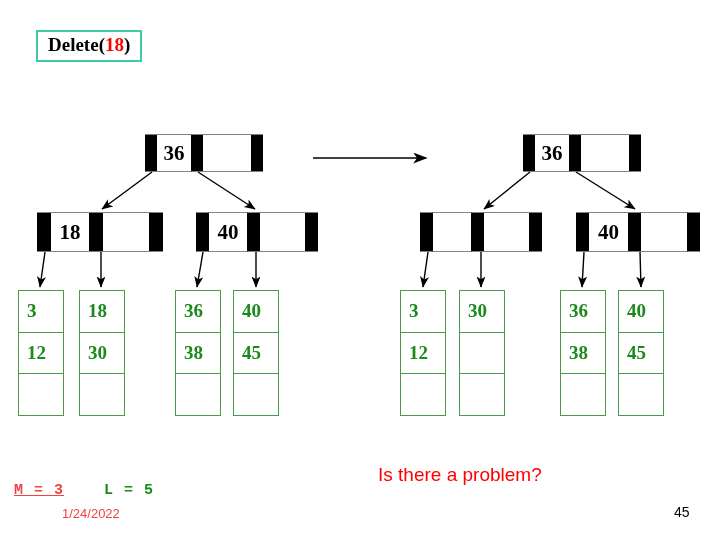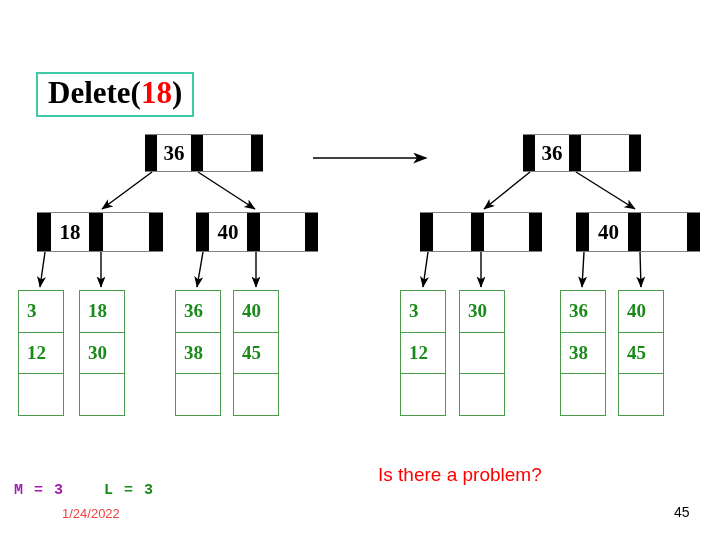--- a/index.html
+++ b/index.html
@@ -19,25 +19,24 @@
   
   #title-box {
     position: absolute;
     left: 36px;
     top: 30px;
     padding: 3px 10px 5px 10px;
     border: 2px solid #3ec9a7;
     background: #ffffff;
     font-family: "Liberation Serif", serif;
     font-weight: bold;
-    font-size: 31px;
+    font-size: 19px;
     line-height: 1.05;
     color: #000000;
     white-space: nowrap;
-    margin-top: 42px;
   }
   #title-box .arg { color: #ff0000; }
 
   
   .node {
     position: absolute;
     display: flex;
     align-items: stretch;
     background: #ffffff;
     box-sizing: border-box;
@@ -104,21 +103,21 @@
   #ml-line {
     position: absolute;
     left: 14px;
     top: 482px;
     font-family: "Liberation Mono", monospace;
     font-weight: bold;
     font-size: 15px;
     letter-spacing: 1px;
     white-space: nowrap;
   }
-  #ml-line .m-part { color: #a21caf; }
+  #ml-line .m-part { color: #ef4444; text-decoration: underline; }
   #ml-line .l-part { color: #1a8a1a; }
   #date {
     position: absolute;
     left: 62px;
     top: 506px;
     font-family: "Liberation Sans", sans-serif;
     font-size: 13px;
     color: #ef4444;
   }
   #pagenum {
@@ -258,19 +257,19 @@
 
     <line x1="584" y1="252" x2="582" y2="287" stroke="#000" stroke-width="1.4" marker-end="url(#ah)"></line>
     <line x1="640" y1="252" x2="641" y2="287" stroke="#000" stroke-width="1.4" marker-end="url(#ah)"></line>
   </svg>
 
   <div id="question">Is there a problem?</div>
 
   <div id="ml-line">
     <span class="m-part">M = 3</span>
     <span>&nbsp;&nbsp;</span>
-    <span class="l-part">L = 3</span>
+    <span class="l-part">L = 5</span>
   </div>
 
   <div id="date">1/24/2022</div>
   <div id="pagenum">45</div>
 
 </div>
 
 </body></html>

